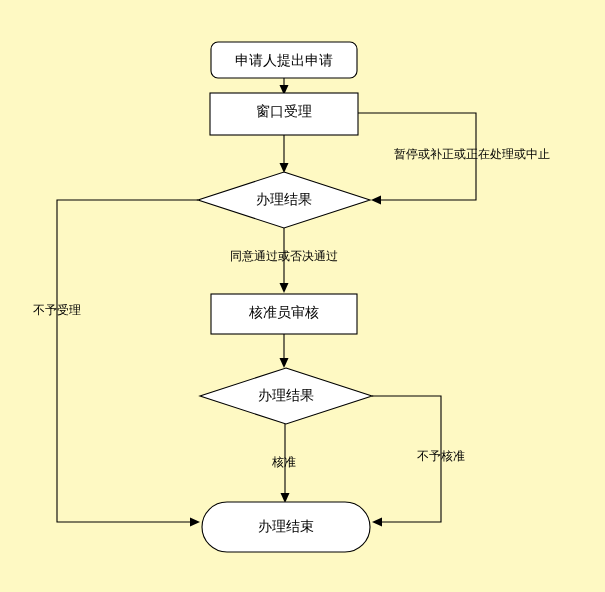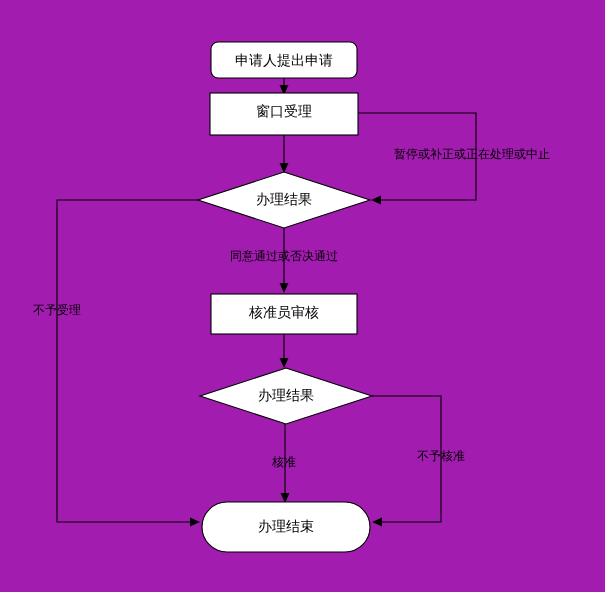--- a/index.html
+++ b/index.html
@@ -8,21 +8,21 @@
     padding: 0;
     background: #ffffff;
   }
   body {
     font-family: "DejaVu Sans", "Liberation Sans", sans-serif;
   }
   #canvas {
     position: relative;
     width: 605px;
     height: 592px;
-    background: #a21caf;
+    background: #fef9c3;
     overflow: hidden;
   }
   #flow-svg {
     position: absolute;
     left: 0;
     top: 0;
     width: 605px;
     height: 592px;
   }
   .node-text {

